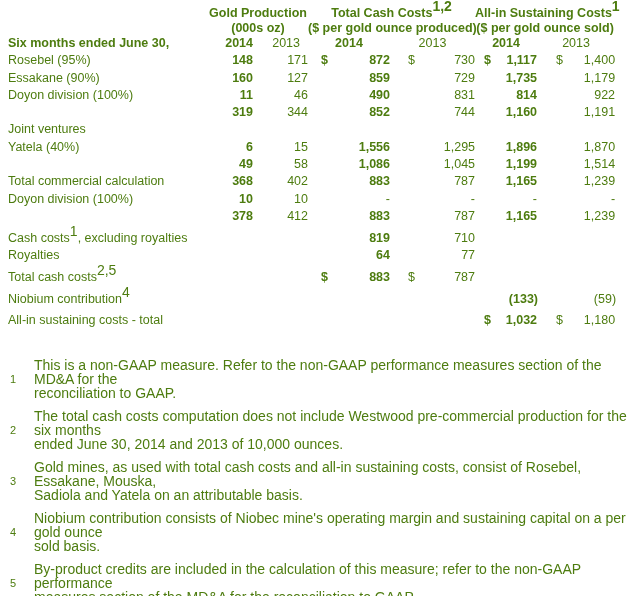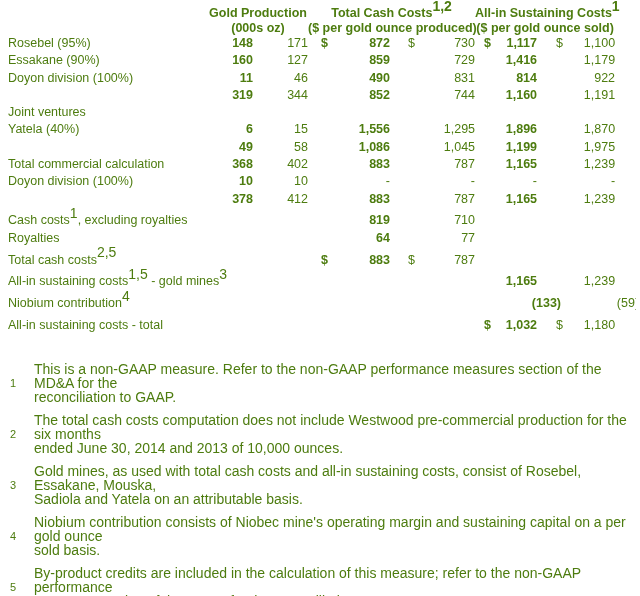--- a/index.html
+++ b/index.html
@@ -22,21 +22,21 @@
   sup{font-size:14px;line-height:0;position:relative;top:-1px;text-align:center;}
   .label{text-align:left;}
   .period{font-weight:bold;}
   .num{text-align:right;}
   .dol{text-align:right;padding-right:2px;}
   .b{font-weight:bold;}
   .cyr{text-align:center;}
   .yr{text-align:right;}
   .pr8{padding-right:8px;}
   tr.tall td{padding-top:4.5px;margin-top:39px;}
-  .paren{position:relative;left:24px;}
+  .paren{position:relative;left:1px;}
   .footnotes{margin:28px 0 0 8px;}
   .footnote{display:flex;align-items:center;margin-bottom:9px;}
   .fn-num{flex:0 0 26px;width:26px;font-size:11px;padding-left:2px;box-sizing:border-box;}
   .fn-text{font-size:14px;line-height:14px;white-space:pre-line;}
 </style>
 </head>
 <body>
 
 <div class="page">
 
@@ -60,45 +60,54 @@
         <th class="ghead" colspan="2"><span>Gold Production</span><sup></sup></th>
         <th class="ghead" colspan="4"><span>Total Cash Costs</span><sup>1,2</sup></th>
         <th class="ghead" colspan="4"><span>All-in Sustaining Costs</span><sup>1</sup></th>
       </tr>
       <tr class="srow">
         <th class="label"></th>
         <th class="gsub" colspan="2">(000s oz)</th>
         <th class="gsub" colspan="4">($ per gold ounce produced)</th>
         <th class="gsub" colspan="4">($ per gold ounce sold)</th>
       </tr>
+      <tr>
+        <th class="label period">Six months ended June 30,</th>
+        <th class="yr b">2014</th>
+        <th class="yr pr8">2013</th>
+        <th class="cyr b" colspan="2">2014</th>
+        <th class="cyr" colspan="2">2013</th>
+        <th class="cyr b" colspan="2">2014</th>
+        <th class="cyr" colspan="2">2013</th>
+      </tr>
     </thead>
     <tbody>
         <tr>
           <td class="label">Rosebel (95%)</td>
           <td class="num b">148</td>
           <td class="num">171</td>
           <td class="dol b">$</td>
           <td class="num b">872</td>
           <td class="dol">$</td>
           <td class="num">730</td>
           <td class="dol b">$</td>
           <td class="num b">1,117</td>
           <td class="dol">$</td>
-          <td class="num">1,100</td>
+          <td class="num">1,400</td>
         </tr>
         <tr>
           <td class="label">Essakane (90%)</td>
           <td class="num b">160</td>
           <td class="num">127</td>
           <td class="dol b"></td>
           <td class="num b">859</td>
           <td class="dol"></td>
           <td class="num">729</td>
           <td class="dol b"></td>
-          <td class="num b">1,416</td>
+          <td class="num b">1,735</td>
           <td class="dol"></td>
           <td class="num">1,179</td>
         </tr>
         <tr>
           <td class="label">Doyon division (100%)</td>
           <td class="num b">11</td>
           <td class="num">46</td>
           <td class="dol b"></td>
           <td class="num b">490</td>
           <td class="dol"></td>
@@ -151,21 +160,21 @@
           <td class="label"></td>
           <td class="num b">49</td>
           <td class="num">58</td>
           <td class="dol b"></td>
           <td class="num b">1,086</td>
           <td class="dol"></td>
           <td class="num">1,045</td>
           <td class="dol b"></td>
           <td class="num b">1,199</td>
           <td class="dol"></td>
-          <td class="num">1,975</td>
+          <td class="num">1,514</td>
         </tr>
         <tr>
           <td class="label">Total commercial calculation</td>
           <td class="num b">368</td>
           <td class="num">402</td>
           <td class="dol b"></td>
           <td class="num b">883</td>
           <td class="dol"></td>
           <td class="num">787</td>
           <td class="dol b"></td>
@@ -232,33 +241,20 @@
           <td class="dol b">$</td>
           <td class="num b">883</td>
           <td class="dol">$</td>
           <td class="num">787</td>
           <td class="dol b"></td>
           <td class="num b"></td>
           <td class="dol"></td>
           <td class="num"></td>
         </tr>
         <tr class="tall">
-          <td class="label">All-in sustaining costs<sup>1,5</sup> - gold mines<sup>3</sup></td>
-          <td class="num b"></td>
-          <td class="num"></td>
-          <td class="dol b"></td>
-          <td class="num b"></td>
-          <td class="dol"></td>
-          <td class="num"></td>
-          <td class="dol b"></td>
-          <td class="num b">1,165</td>
-          <td class="dol"></td>
-          <td class="num">1,239</td>
-        </tr>
-        <tr class="tall">
           <td class="label">Niobium contribution<sup>4</sup></td>
           <td class="num b"></td>
           <td class="num"></td>
           <td class="dol b"></td>
           <td class="num b"></td>
           <td class="dol"></td>
           <td class="num"></td>
           <td class="dol b"></td>
           <td class="num b paren">(133)</td>
           <td class="dol"></td>

